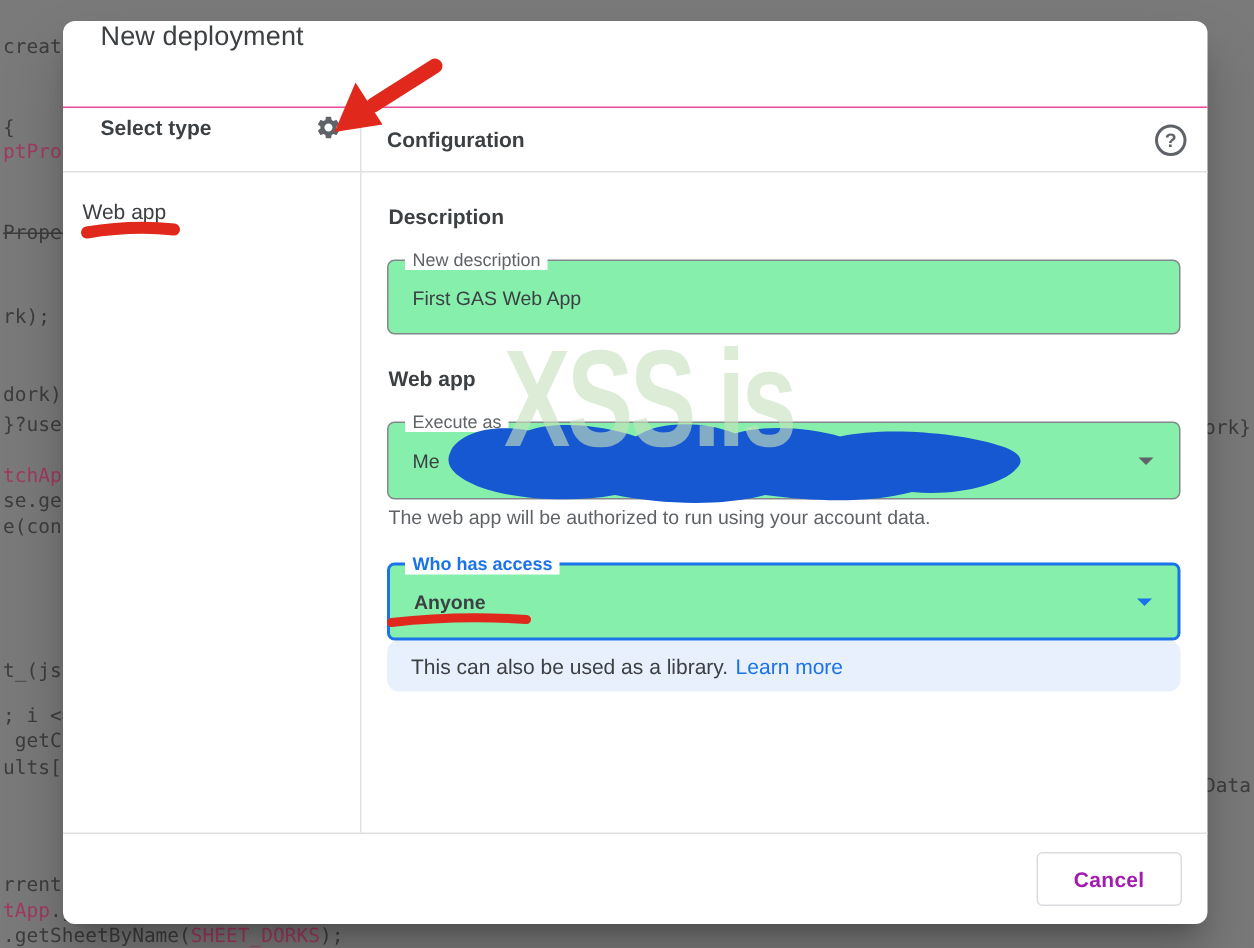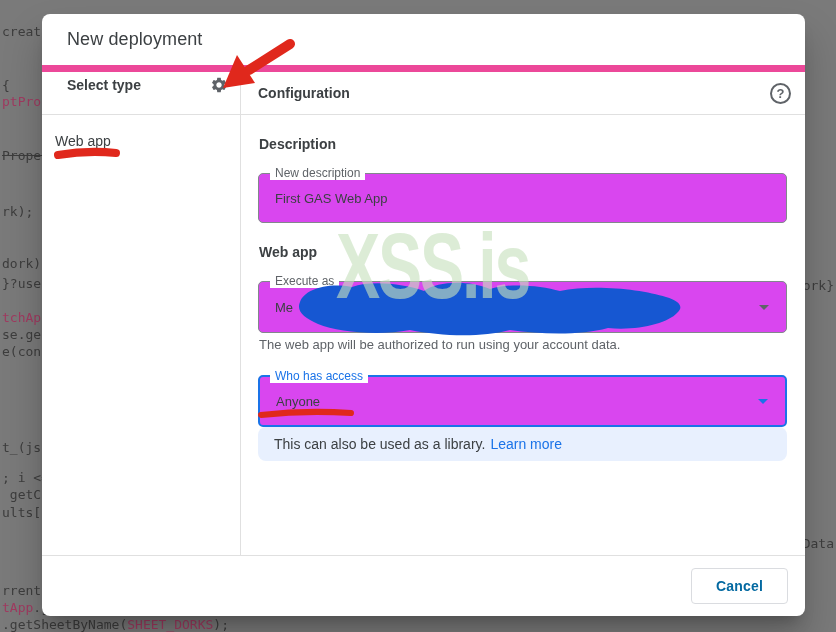--- a/index.html
+++ b/index.html
@@ -29,22 +29,22 @@
     position: absolute; left: 42px; top: 14px;
     width: 763px; height: 602px;
     background: #fff; border-radius: 8px;
     box-shadow: 0 11px 15px -7px rgba(0,0,0,.25), 0 24px 38px 3px rgba(0,0,0,.18);
     z-index: 10;
     color: #3c4043;
     display: flex; flex-direction: column;
   }
   .dialog-titlebar {
     height: 58px; flex: 0 0 58px;
-    border-bottom: 7px solid #ec4899;
-    display: flex; align-items: center;
+    border-bottom: 1px solid #ec4899;
+    display: flex; align-items: flex-start;
     padding-left: 25px; box-sizing: border-box;
   }
   .dialog-title { font-size: 18px; font-weight: 500; color: #3c4043; letter-spacing: .1px; }
 
   .dialog-body { flex: 1 1 auto; display: flex; min-height: 0; }
   .left-panel {
     width: 198px; flex: 0 0 198px;
     border-right: 1px solid #e0e0e0;
     display: flex; flex-direction: column;
   }
@@ -72,60 +72,60 @@
   .type-item { font-size: 14px; color: #3c4043; cursor: pointer; }
 
   .config-content { padding: 0 18px 15px 17px; }
   .section-heading { font-size: 14px; font-weight: 700; color: #3c4043; margin: 21px 0 0 1px; }
 
   .field {
     position: relative; margin-top: 21px;
     border: 1px solid #82878c; border-radius: 5px;
     height: 50px; box-sizing: border-box;
     display: flex; align-items: center;
-    background: #d946ef;
+    background: #86efac;
   }
   .field-label {
     position: absolute; top: -8px; left: 11px;
     background: #fff; padding: 0 5px;
     font-size: 12px; color: #5f6368; line-height: 14px;
   }
   .field-value { font-size: 13px; color: #3c4043; padding-left: 16px; }
   .field.dropdown { cursor: pointer; height: 52px; }
   .field.focused { border: 2px solid #1a73e8; }
   .field.focused .field-label { color: #1a73e8; left: 10px; }
   .dd-arrow {
     position: absolute; right: 17px; top: 50%; margin-top: -2px;
     width: 0; height: 0;
     border-left: 5px solid transparent; border-right: 5px solid transparent;
     border-top: 5px solid #5f6368;
   }
   .field.focused .dd-arrow { border-top-color: #1a73e8; }
 
   .helper-text { font-size: 13px; color: #5f6368; margin: 4px 0 0 1px; }
-  .field.access { margin-top: 23px; }
+  .field.access { margin-top: 23px; font-weight: bold; }
 
   .info-box {
     background: #e8f0fe; border-radius: 8px;
     padding: 9px 16px; font-size: 14px; color: #3c4043;
     display: flex; align-items: center;
   }
   .info-link { color: #1a73e8; text-decoration: none; margin-left: 5px; cursor: pointer; }
 
   .dialog-footer {
     flex: 0 0 61px; border-top: 1px solid #e0e0e0;
     display: flex; align-items: center; justify-content: flex-end;
     gap: 15px; padding-right: 17px; box-sizing: border-box;
   }
   .btn {
     height: 36px; border-radius: 4px; font-size: 14px; font-weight: 700;
     font-family: "Liberation Sans", sans-serif;
     padding: 0 24px; cursor: pointer; letter-spacing: .2px;
   }
-  .btn-cancel { background: #fff; color: #0369a1; border: 1px solid #dadce0; }
+  .btn-cancel { background: #fff; color: #a21caf; border: 1px solid #dadce0; }
   .btn-deploy { background: #1a73e8; color: #fff; border: none; }
 
   
   .annotations { position: absolute; inset: 0; z-index: 50; pointer-events: none; }
   .watermark {
     position: absolute; left: 336px; top: 220px; z-index: 60;
     font-size: 92px; font-weight: 700; line-height: 1;
     color: rgba(199, 224, 189, 0.62);
     transform: scaleX(0.72); transform-origin: left top;
     pointer-events: none; letter-spacing: -3px;
@@ -149,21 +149,21 @@
       <div class="code-line" style="top: 440px;"><span class="tok-plain">t_(jso</span></div>
       <div class="code-line" style="top: 470px;"><span class="tok-plain">; i &lt;=</span></div>
       <div class="code-line" style="top: 487px;"><span class="tok-plain"> getCl</span></div>
       <div class="code-line" style="top: 505px;"><span class="tok-plain">ults[i</span></div>
       <div class="code-line" style="top: 583px;"><span class="tok-plain">rrentD</span></div>
       <div class="code-line" style="top: 600px;"><span class="tok-accent">tApp</span><span class="tok-plain">.g</span></div>
       <div class="code-line" style="top: 617px;"><span class="tok-plain">.getSheetByName(</span><span class="tok-accent">SHEET_DORKS</span><span class="tok-plain">);</span></div>
     </div>
   <div id="code-right" class="code-col">
       <div class="code-line" style="top: 278px;"><span class="tok-plain">ork}</span></div>
-      <div class="code-line" style="top: 536px;"><span class="tok-plain">Data</span></div>
+      <div class="code-line" style="top: 517px;"><span class="tok-plain">Data</span></div>
     </div>
 </div>
 
 <div class="dialog">
   <div class="dialog-titlebar">
     <span class="dialog-title">New deployment</span>
   </div>
 
   <div class="dialog-body">
     <aside class="left-panel">

